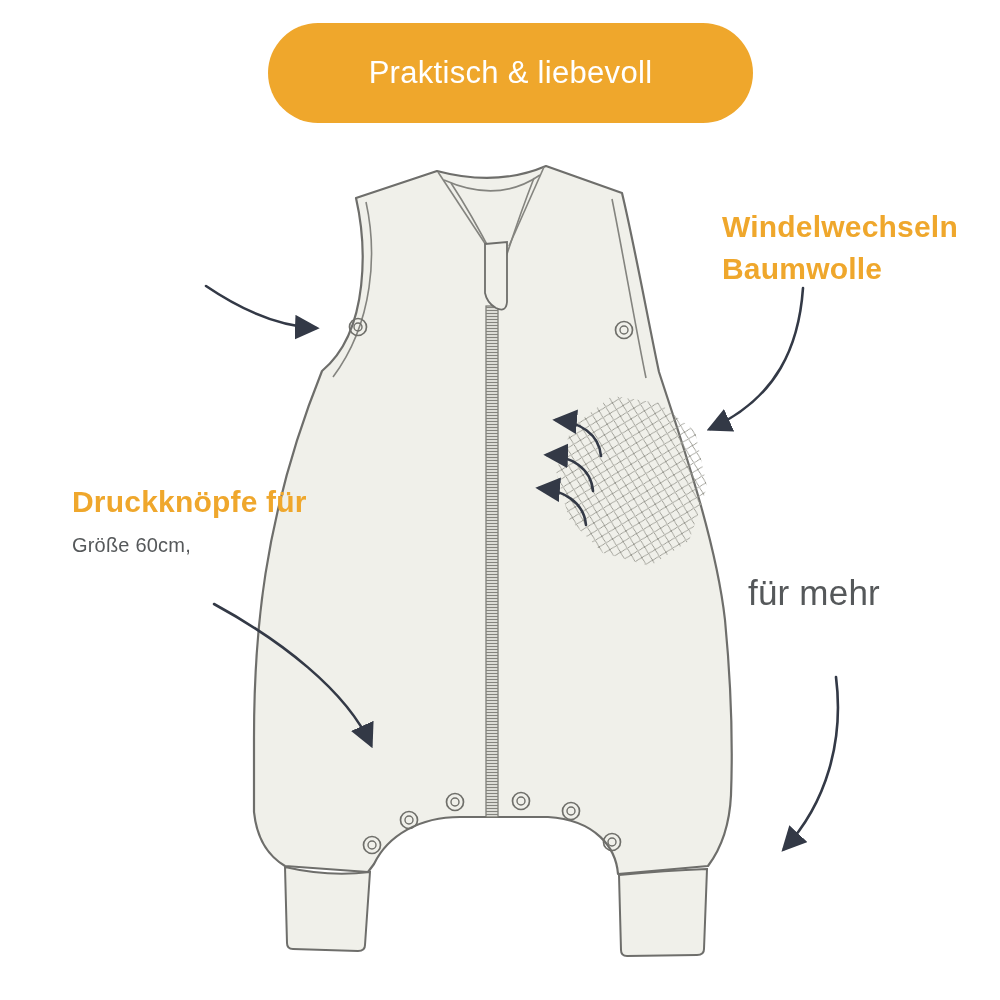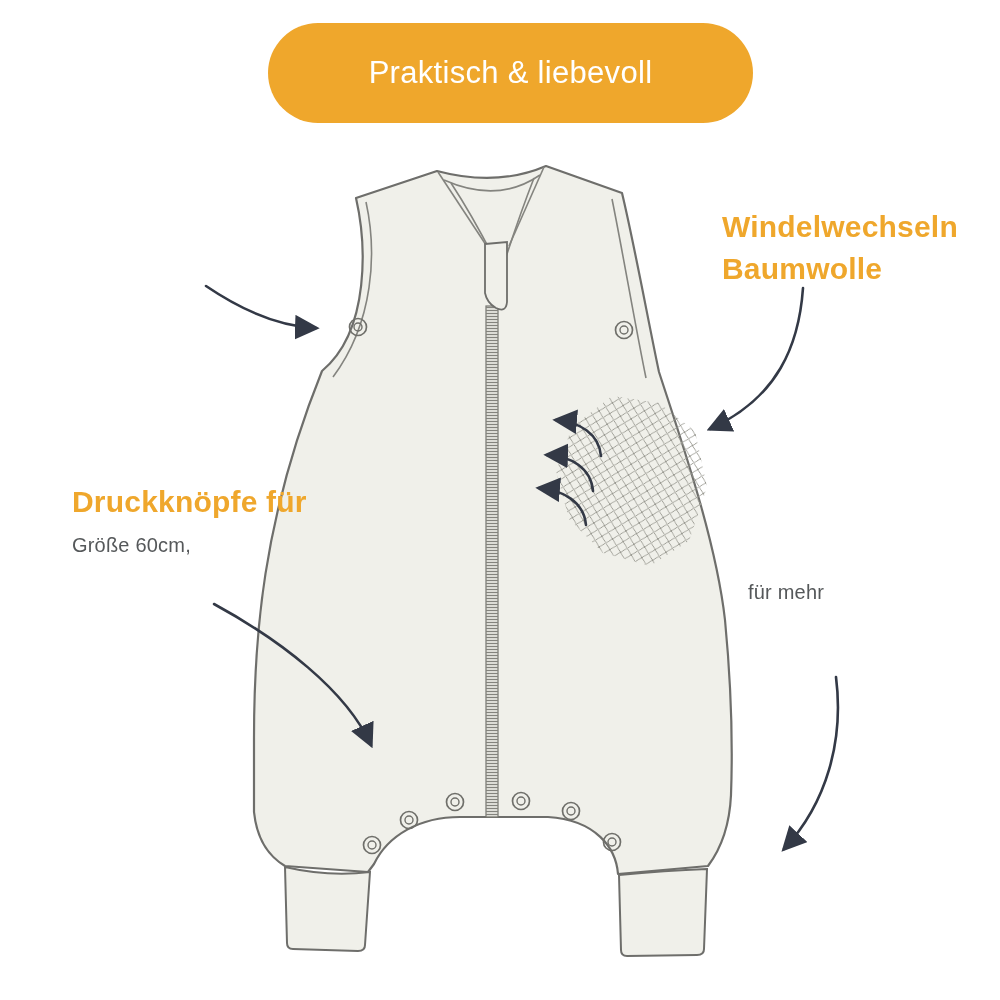--- a/index.html
+++ b/index.html
@@ -30,21 +30,21 @@
   .label-armhole{left:28px;top:206px;}
   .label-armhole .sub{font-size:27px;line-height:34px;margin-top:3px;}
 
   .label-cotton{left:722px;top:206px;}
   .label-cotton .title{line-height:42px;}
 
   .label-diaper{left:28px;top:482px;margin-left:44px;}
   .label-diaper .sub{font-size:20px;line-height:38px;margin-top:4px;}
 
   .label-feet{left:748px;top:570px;}
-  .label-feet .sub{font-size:20px;line-height:33px;margin-top:6px;}
+  .label-feet .sub{font-size:35px;line-height:33px;margin-top:6px;}
 
   svg.illustration{position:absolute;left:0;top:0;}
 </style>
 </head>
 <body>
 
 <div class="stage">
 
   <div class="banner">
     <div>Praktisch &amp; liebevoll</div>

